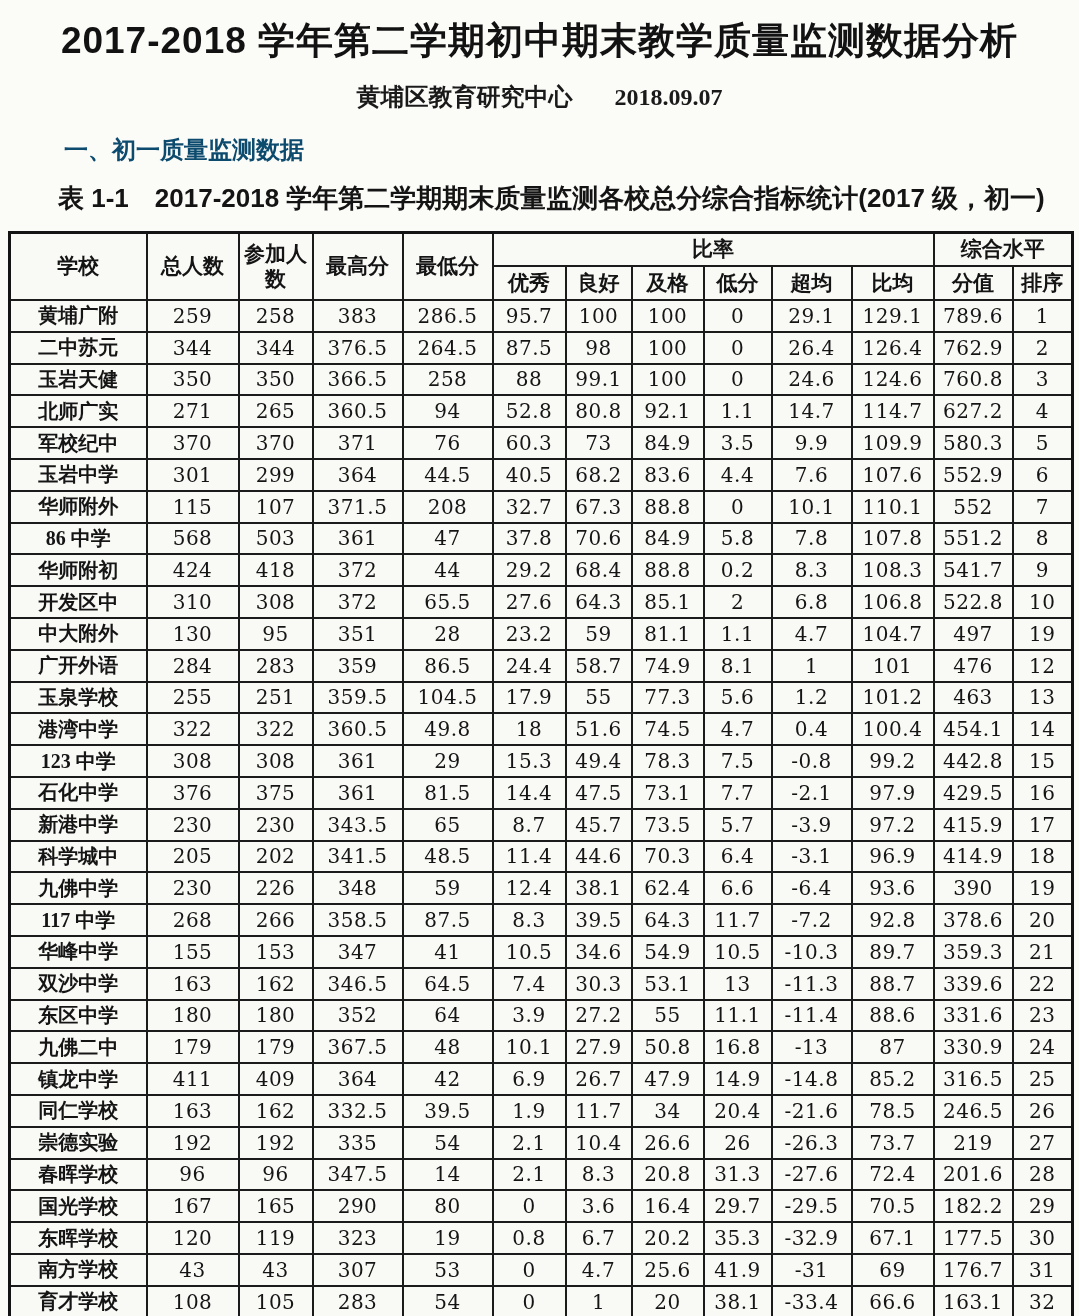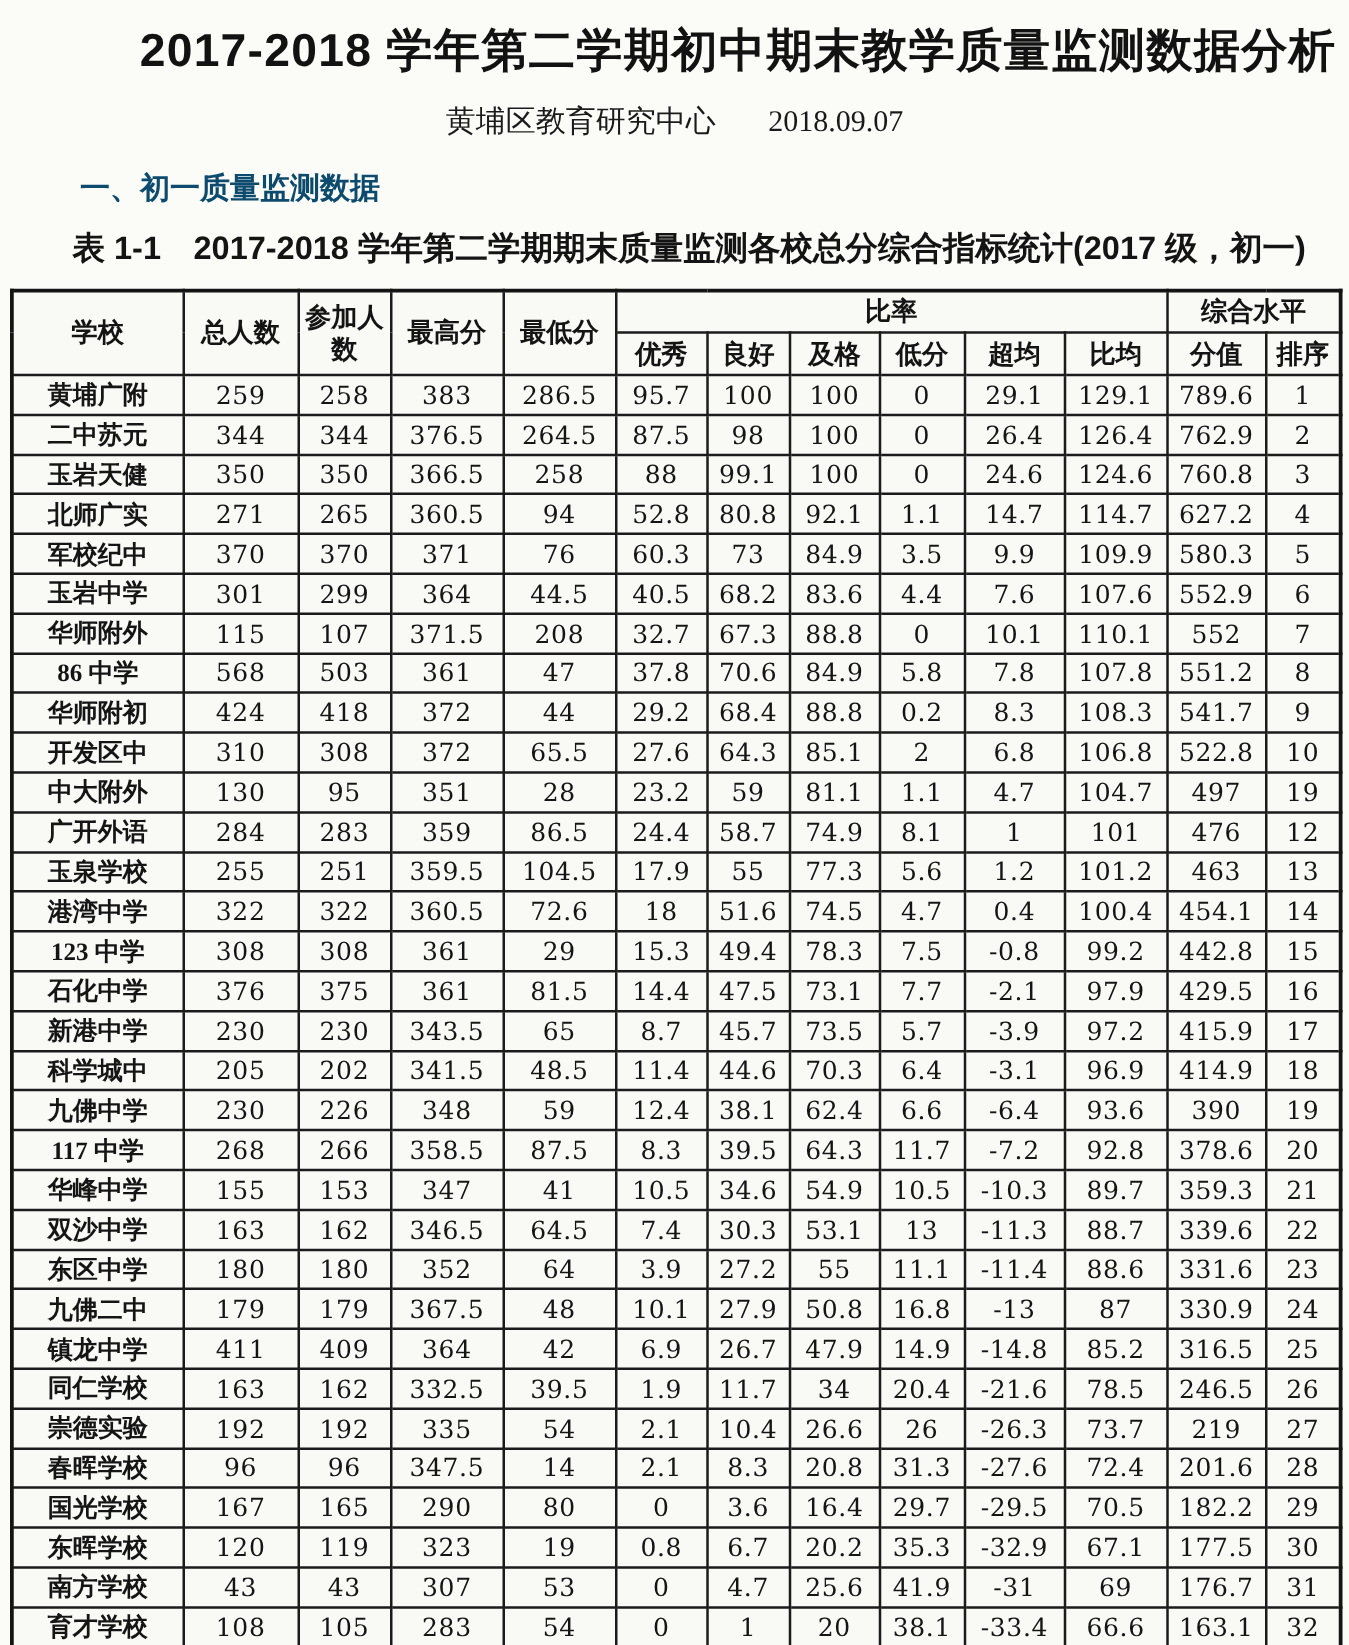--- a/index.html
+++ b/index.html
@@ -7,33 +7,33 @@
     width: 1079px; height: 1316px;
     overflow: hidden;
     background: #fbfbf8;
     color: #161616;
     font-family: "Liberation Sans", sans-serif;
   }
   .page { width: 1079px; height: 1316px; position: relative; }
 
   .doc-title {
     margin: 16px 10px 0 10px;
-    text-align: right;
+    text-align: center;
     font-size: 37px;
     font-weight: 800;
     letter-spacing: 1px;
     line-height: 50px;
     color: #121212;
   }
   .doc-subtitle {
     margin-top: 15px;
     text-align: center;
     font-family: "Liberation Serif", "DejaVu Serif", serif;
     font-size: 24px;
-    font-weight: 400;
+    font-weight: 700;
     color: #1a1a1a;
   }
   .doc-subtitle .org { margin-right: 42px; }
 
   .section-heading {
     margin: 21px 0 0 64px;
     font-size: 24px;
     font-weight: 800;
     color: #0c4a6e;
   }
@@ -348,21 +348,21 @@
           <td class="num">1.2</td>
           <td class="num">101.2</td>
           <td class="num">463</td>
           <td class="num">13</td>
         </tr>
         <tr>
           <td class="school">港湾中学</td>
           <td class="num">322</td>
           <td class="num">322</td>
           <td class="num">360.5</td>
-          <td class="num">72.6</td>
+          <td class="num">49.8</td>
           <td class="num">18</td>
           <td class="num">51.6</td>
           <td class="num">74.5</td>
           <td class="num">4.7</td>
           <td class="num">0.4</td>
           <td class="num">100.4</td>
           <td class="num">454.1</td>
           <td class="num">14</td>
         </tr>
         <tr>

